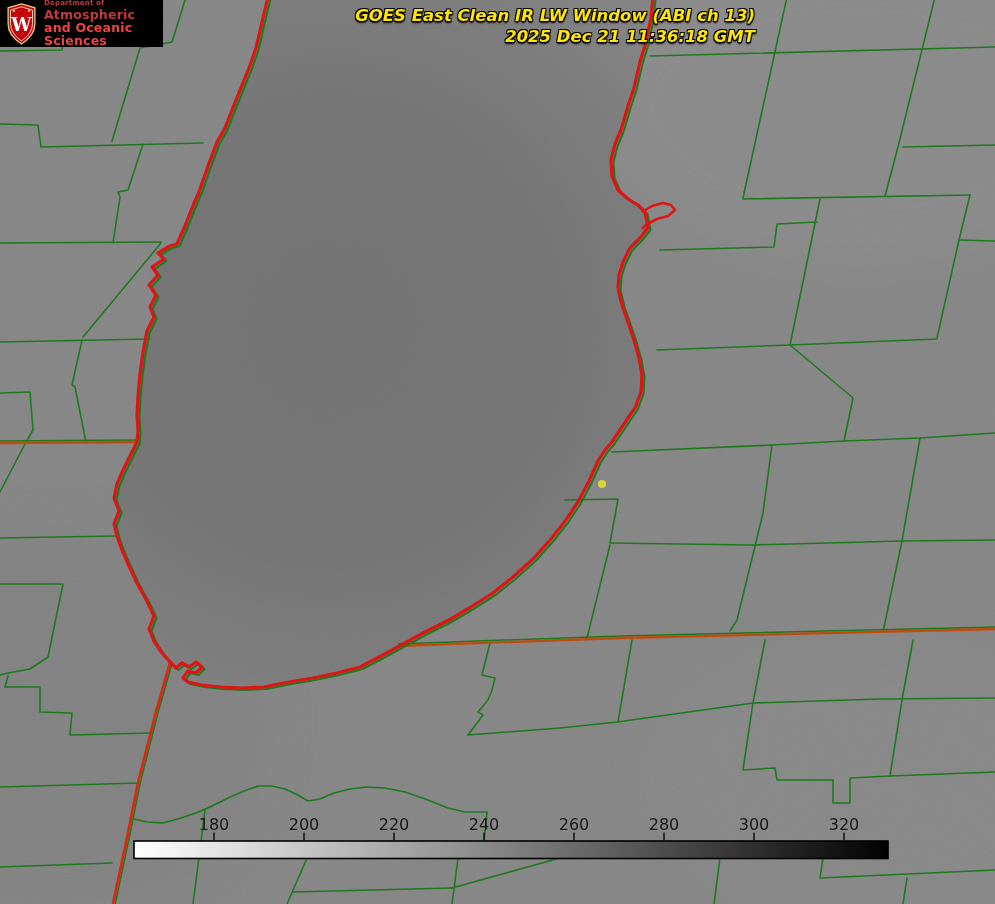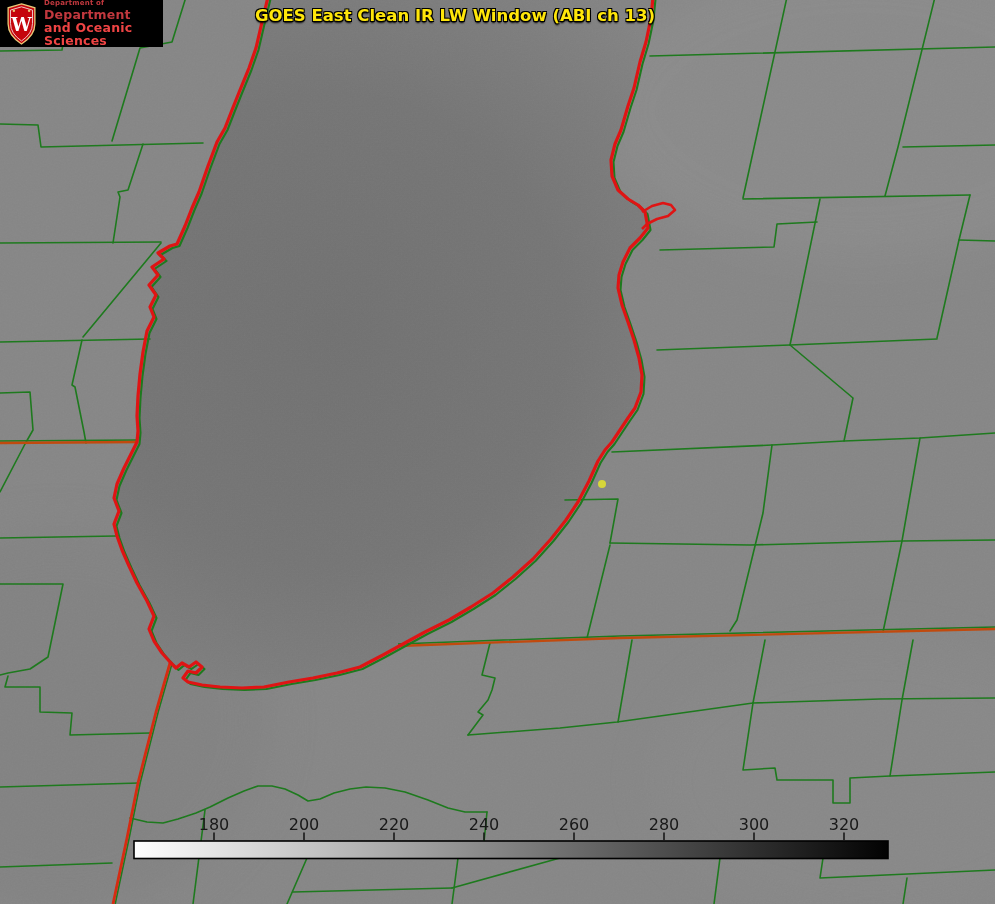--- a/index.html
+++ b/index.html
@@ -4,23 +4,23 @@
 <style>
   html,body{margin:0;padding:0;background:#555;}
   #stage{position:relative;width:995px;height:904px;overflow:hidden;background:#868686;
          font-family:"DejaVu Sans","Liberation Sans",sans-serif;}
   #map-svg{position:absolute;left:0;top:0;}
   #logo{position:absolute;left:0;top:0;width:163px;height:47px;background:#000;display:flex;align-items:center;z-index:5;}
   #logo .crest{margin-left:5px;flex:0 0 auto;}
   #logo .ltext{margin-left:6px;line-height:1.04;}
   .dept-small{font-size:7px;font-weight:bold;letter-spacing:.2px;}
   .dept-big{font-size:12.5px;font-weight:bold;letter-spacing:.2px;}
-  #title-block{position:absolute;left:255px;top:5px;width:500px;text-align:left;z-index:6;
+  #title-block{position:absolute;left:255px;top:5px;width:500px;text-align:right;z-index:6;
     font-weight:bold;font-size:16.5px;line-height:21px;
-    text-shadow:-1px -1px 0 #000,1px -1px 0 #000,-1px 1px 0 #000,1px 1px 0 #000,0 2px 2px #000;}
+    text-shadow:-1px -1px 0 #000,1px -1px 0 #000,-1px 1px 0 #000,1px 1px 0 #000,0 2px 2px #000;font-style:italic;}
 </style>
 </head>
 <body>
 
 <div id="stage">
 
   <svg id="map-svg" width="995" height="904" viewBox="0 0 995 904">
     <defs>
       <radialGradient id="lakeGrad" gradientUnits="userSpaceOnUse" cx="330" cy="330" r="430">
         <stop offset="0%" stop-color="#717171"></stop>
@@ -136,22 +136,23 @@
   <div id="logo">
     <svg class="crest" width="33" height="42" viewBox="0 0 34 44">
       <path d="M17,1 L31,5 V22 Q31,34 17,43 Q3,34 3,22 V5 Z" fill="#c5050c" stroke="#e8c878" stroke-width="1.4"></path>
       <path d="M17,4 L28.5,7.4 V21.5 Q28.5,32 17,39.8 Q5.5,32 5.5,21.5 V7.4 Z" fill="none" stroke="#f4e7e7" stroke-width="0.9"></path>
       <text x="17" y="29" text-anchor="middle" font-family="'DejaVu Serif','Liberation Serif',serif" font-size="19" font-weight="bold" fill="#ffffff">W</text>
       <circle cx="9" cy="8" r="1.3" fill="#e8c878"></circle>
       <circle cx="25" cy="8" r="1.3" fill="#e8c878"></circle>
     </svg>
     <div class="ltext">
       <div class="dept-small" style="color: rgb(194, 56, 62);">Department of</div>
-      <div class="dept-big" style="color: rgb(194, 56, 62);">Department</div>
+      <div class="dept-big" style="color: rgb(194, 56, 62);">Atmospheric</div>
       <div class="dept-big" style="color: #ef4444;">and Oceanic Sciences</div>
     </div>
   </div>
 
   <div id="title-block" style="color: rgb(255, 230, 10);">
     <div>GOES East Clean IR LW Window (ABI ch 13)</div>
+    <div>2025 Dec 21 11:36:18 GMT</div>
   </div>
 
 </div>
 
 </body></html>

